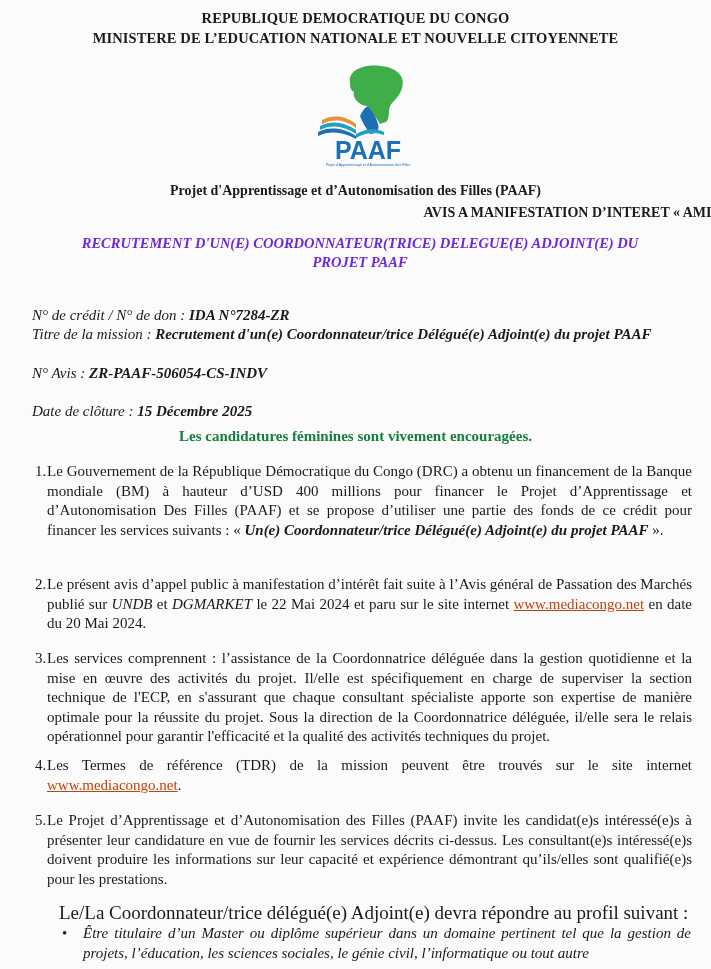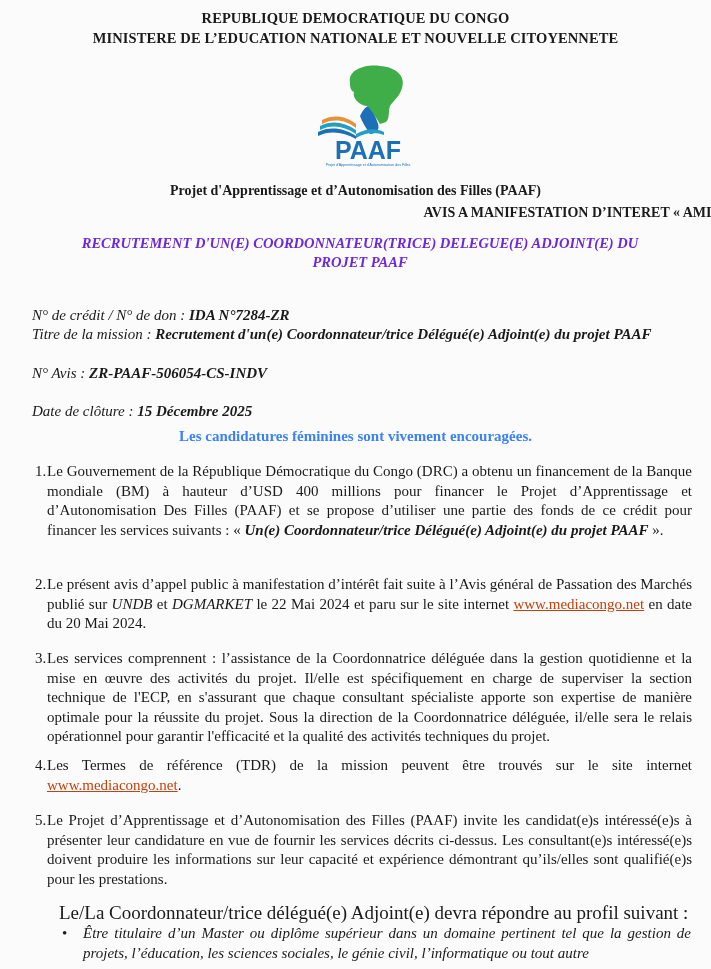--- a/index.html
+++ b/index.html
@@ -13,21 +13,21 @@
   .page { position: absolute; left: 0; top: 0; width: 711px; height: 969px; }
   .hdr { position: absolute; left: 0; width: 711px; text-align: center; font-weight: bold; font-size: 14.5px; letter-spacing: 0.1px; }
   .hdr1 { top: 10px; }
   .hdr2 { top: 30px; }
   .logo { position: absolute; left: 310px; top: 62px; width: 116px; height: 106px; }
   .proj { position: absolute; top: 183px; left: 0; width: 711px; text-align: center; font-weight: bold; font-size: 14px; }
   .ami { position: absolute; top: 205px; left: 0; width: 711px; text-align: right; font-weight: bold; font-size: 14px; padding-left: 11px; }
   .recr { position: absolute; top: 234px; left: 60px; width: 600px; text-align: center; font-weight: bold; font-style: italic; font-size: 14.5px; color: #6d28d9; line-height: 19px; }
   .meta { position: absolute; left: 32px; width: 660px; font-style: italic; font-size: 15px; line-height: 19px; }
   .meta b { font-weight: bold; }
-  .encour { position: absolute; top: 428px; left: 0; width: 711px; text-align: center; font-weight: bold; font-size: 15px; color: #3b82f6; }
+  .encour { position: absolute; top: 428px; left: 0; width: 711px; text-align: center; font-weight: bold; font-size: 15px; color: #15803d; }
   .item { position: absolute; left: 32px; width: 660px; font-size: 15px; line-height: 19.5px; text-align: justify; }
   .item .num { position: absolute; left: 3px; top: 0; }
   .item .txt { margin-left: 15px; display: block; text-align: justify; }
   .link { color: #c2410c; text-decoration: underline; }
   .profile { position: absolute; left: 59px; top: 902px; font-size: 19px; }
   .bullet { position: absolute; left: 59px; top: 923px; width: 632px; font-size: 15px; line-height: 20px; font-style: italic; }
   .bullet .dot { position: absolute; left: 3px; top: 0; font-style: normal; }
   .bullet .btxt { margin-left: 24px; display: block; text-align: justify; }
 </style>
 </head>

